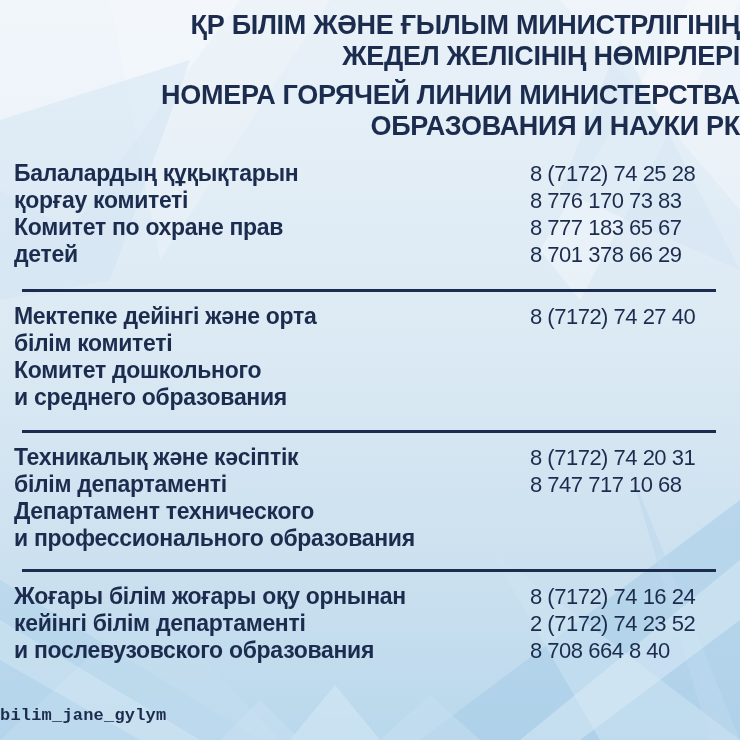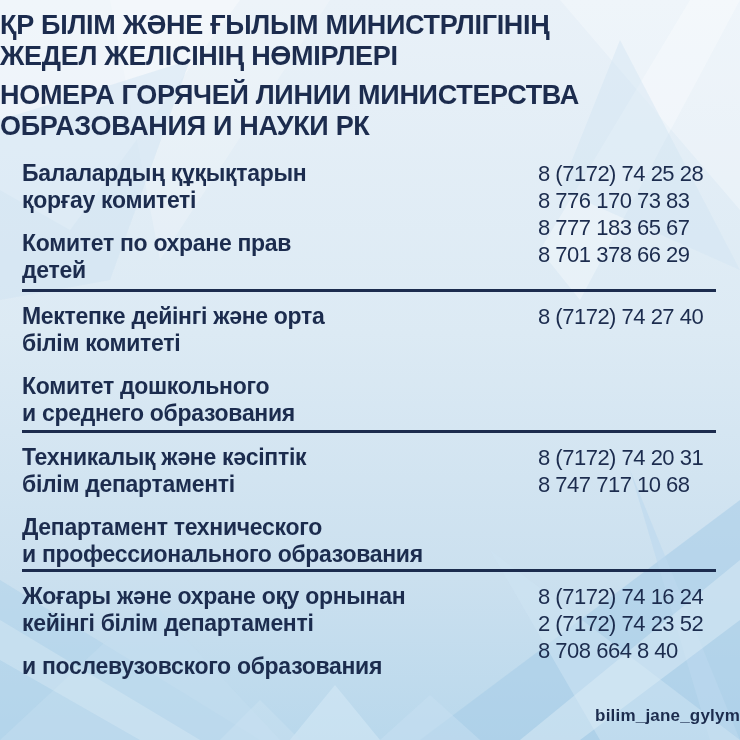--- a/index.html
+++ b/index.html
@@ -11,42 +11,42 @@
     color: #1c2c4e;
     background: #dceaf4;
   }
   .bg {
     position: absolute; inset: 0; z-index: 0;
   }
   .poster { position: absolute; inset: 0; z-index: 1; }
 
   .title {
     position: absolute; left: 0; right: 0;
-    text-align: left;
+    text-align: right;
     font-weight: bold;
     font-size: 27px;
     line-height: 31px;
     letter-spacing: -0.3px;
   }
   .title-kk { top: 10px; }
   .title-ru { top: 80px; }
 
-  .sec { position: absolute; left: 22px; right: 22px; }
+  .sec { position: absolute; left: 14px; right: 22px; }
   .sec-1 { top: 160px; }
   .sec-2 { top: 303px; }
   .sec-3 { top: 444px; }
   .sec-4 { top: 583px; }
 
   .label {
     font-weight: bold;
     font-size: 23px;
     line-height: 27px;
     letter-spacing: -0.3px;
   }
-  .label.ru { margin-top: 16px; }
+  .label.ru { }
 
   .phones {
     position: absolute;
     left: 516px; top: 0;
     font-weight: normal;
     font-size: 22px;
     line-height: 27px;
     letter-spacing: -0.5px;
     white-space: nowrap;
   }
@@ -55,24 +55,25 @@
     position: absolute; left: 22px; right: 24px;
     height: 0;
     border-top: 3px solid #1c2c4e;
   }
   .divider-1 { top: 289px; }
   .divider-2 { top: 430px; }
   .divider-3 { top: 569px; }
 
   .footer {
     position: absolute; left: 0; right: 0; top: 706px;
-    text-align: right;
+    text-align: left;
     font-weight: bold;
     font-size: 17px;
     letter-spacing: 0.2px;
+    font-family: Liberation Mono, monospace;
   }
 </style>
 </head>
 <body>
 
 <svg class="bg" viewBox="0 0 740 740" width="740" height="740" aria-hidden="true">
   <defs>
     <linearGradient id="bgGrad" x1="0" y1="0" x2="0" y2="1">
       <stop offset="0%" stop-color="#e9f1f8"></stop>
       <stop offset="45%" stop-color="#dceaf4"></stop>
@@ -163,21 +164,21 @@
     <div class="phones">
       <div>8 (7172) 74 20 31</div>
       <div>8 747 717 10 68</div>
     </div>
   </section>
 
   <div class="divider divider-3"></div>
 
   <section class="sec sec-4">
     <div class="label kk">
-      <div>Жоғары және охране оқу орнынан</div>
+      <div>Жоғары білім жоғары оқу орнынан</div>
       <div>кейінгі білім департаменті</div>
     </div>
     <div class="label ru">
       <div>и послевузовского образования</div>
     </div>
     <div class="phones">
       <div>8 (7172) 74 16 24</div>
       <div>2 (7172) 74 23 52</div>
       <div>8 708 664 8 40</div>
     </div>

